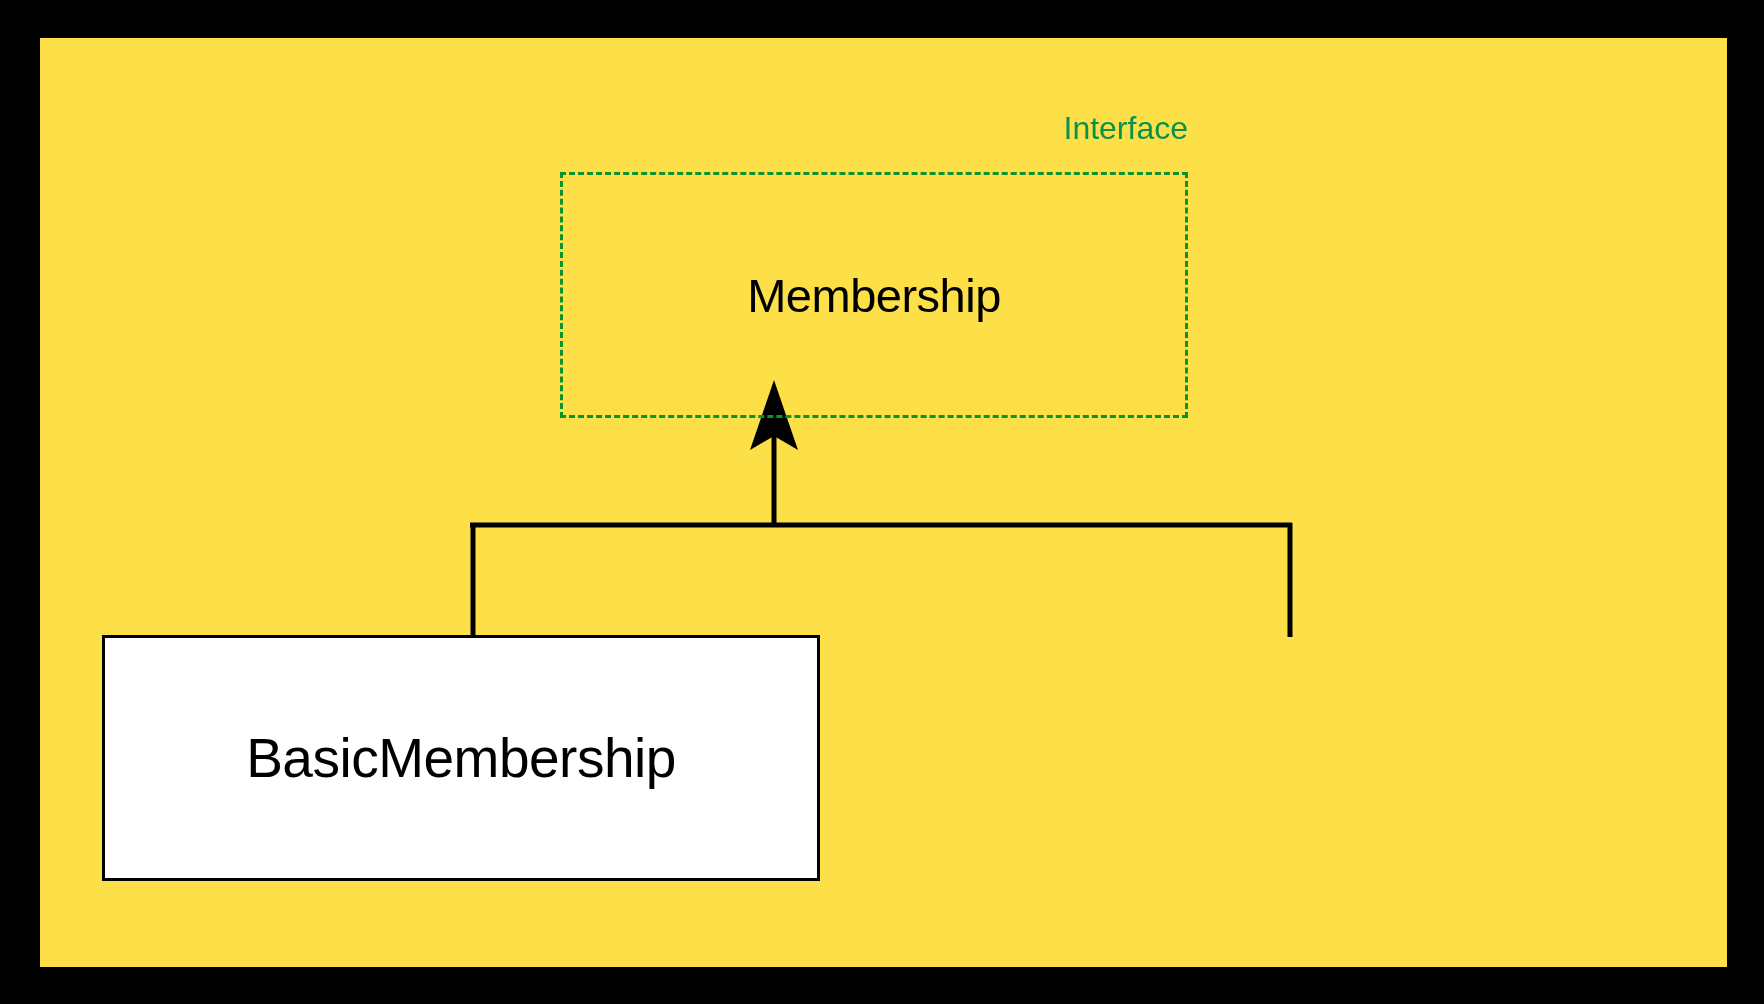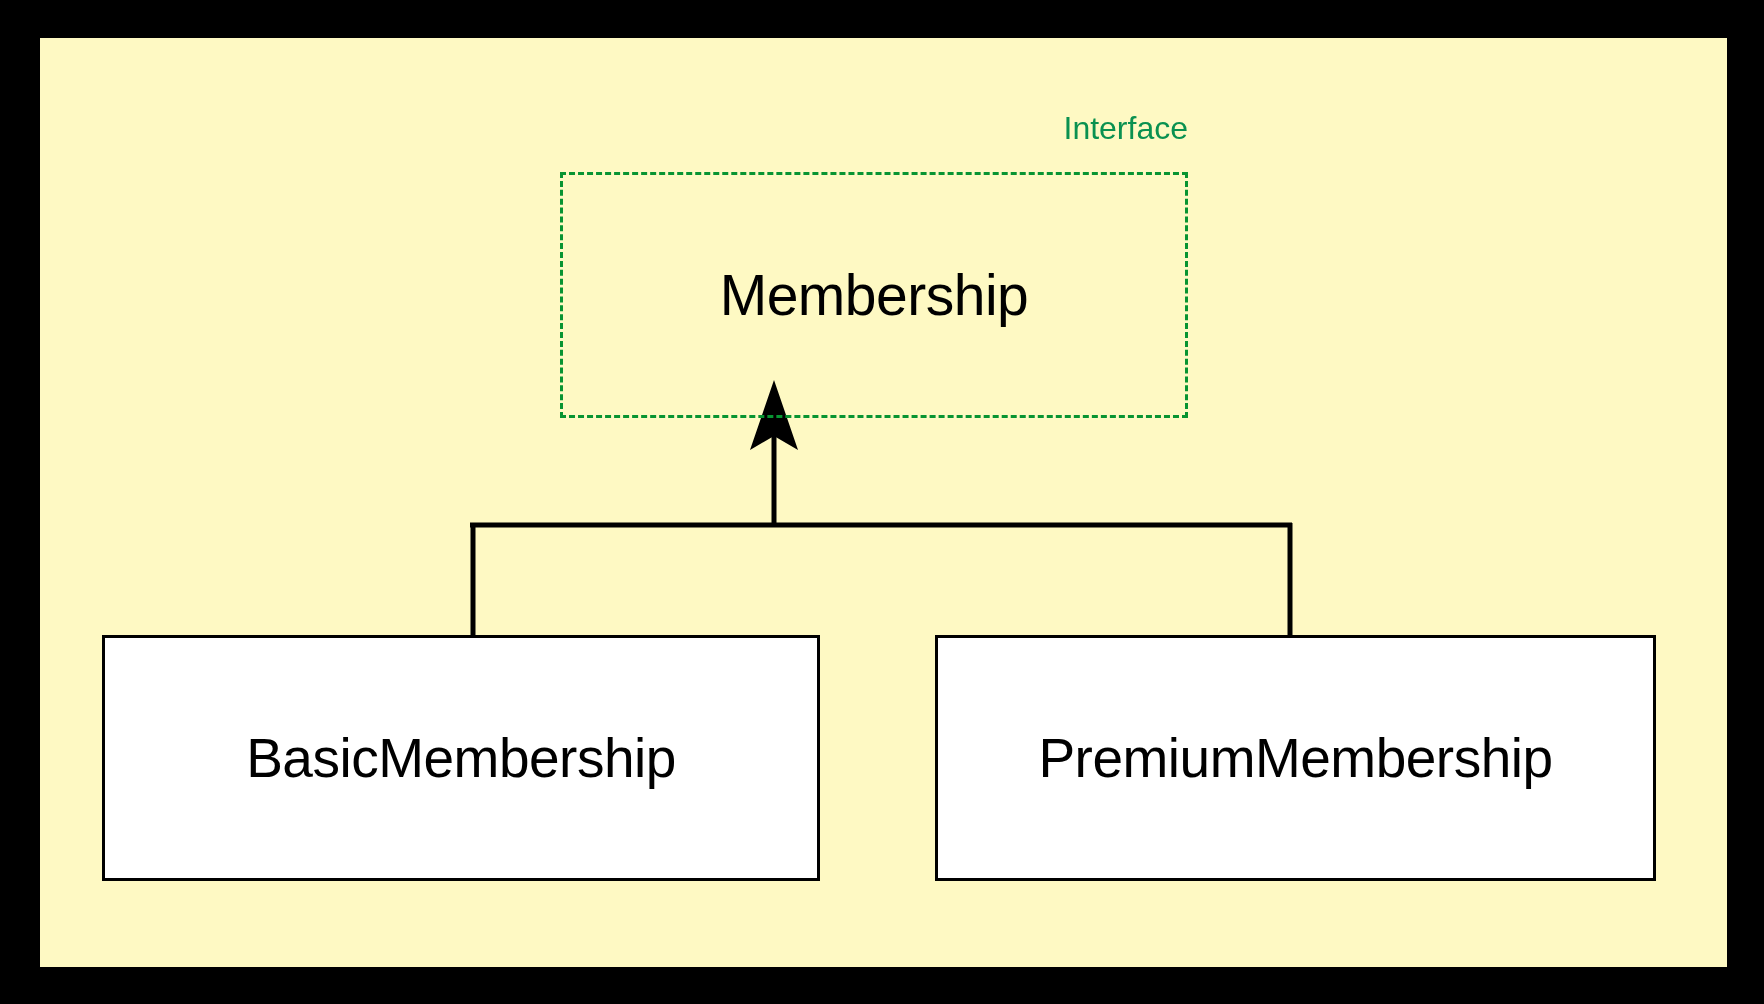--- a/index.html
+++ b/index.html
@@ -23,21 +23,21 @@
     height: 1004px;
     background: #000000;
   }
 
   #diagram-canvas {
     position: absolute;
     left: 40px;
     top: 38px;
     width: 1687px;
     height: 929px;
-    background: #fef9c3;
+    background: #fde047;
   }
 
   
   #connector-layer {
     position: absolute;
     left: 0;
     top: 0;
     width: 1687px;
     height: 929px;
     pointer-events: none;
@@ -51,21 +51,21 @@
     width: 628px;
     height: 246px;
     box-sizing: border-box;
     border: 3px dashed #089431;
     background: transparent;
     display: flex;
     align-items: center;
     justify-content: center;
   }
   #interface-node .node-title {
-    font-size: 57px;
+    font-size: 47px;
     font-weight: 400;
     color: #000000;
     letter-spacing: -0.5px;
     white-space: nowrap;
   }
 
   #interface-stereotype {
     position: absolute;
     left: 760px;
     top: 70px;
@@ -131,18 +131,15 @@
     <div id="interface-stereotype">Interface</div>
 
     <div id="interface-node" class="node">
       <span class="node-title">Membership</span>
     </div>
 
     <div id="class-node-basic" class="class-node">
       <span class="node-title">BasicMembership</span>
     </div>
 
-    <div id="class-node-premium" class="class-node">
-      <span class="node-title">PremiumMembership</span>
-    </div>
 
   </div>
 </div>
 
 </body></html>

